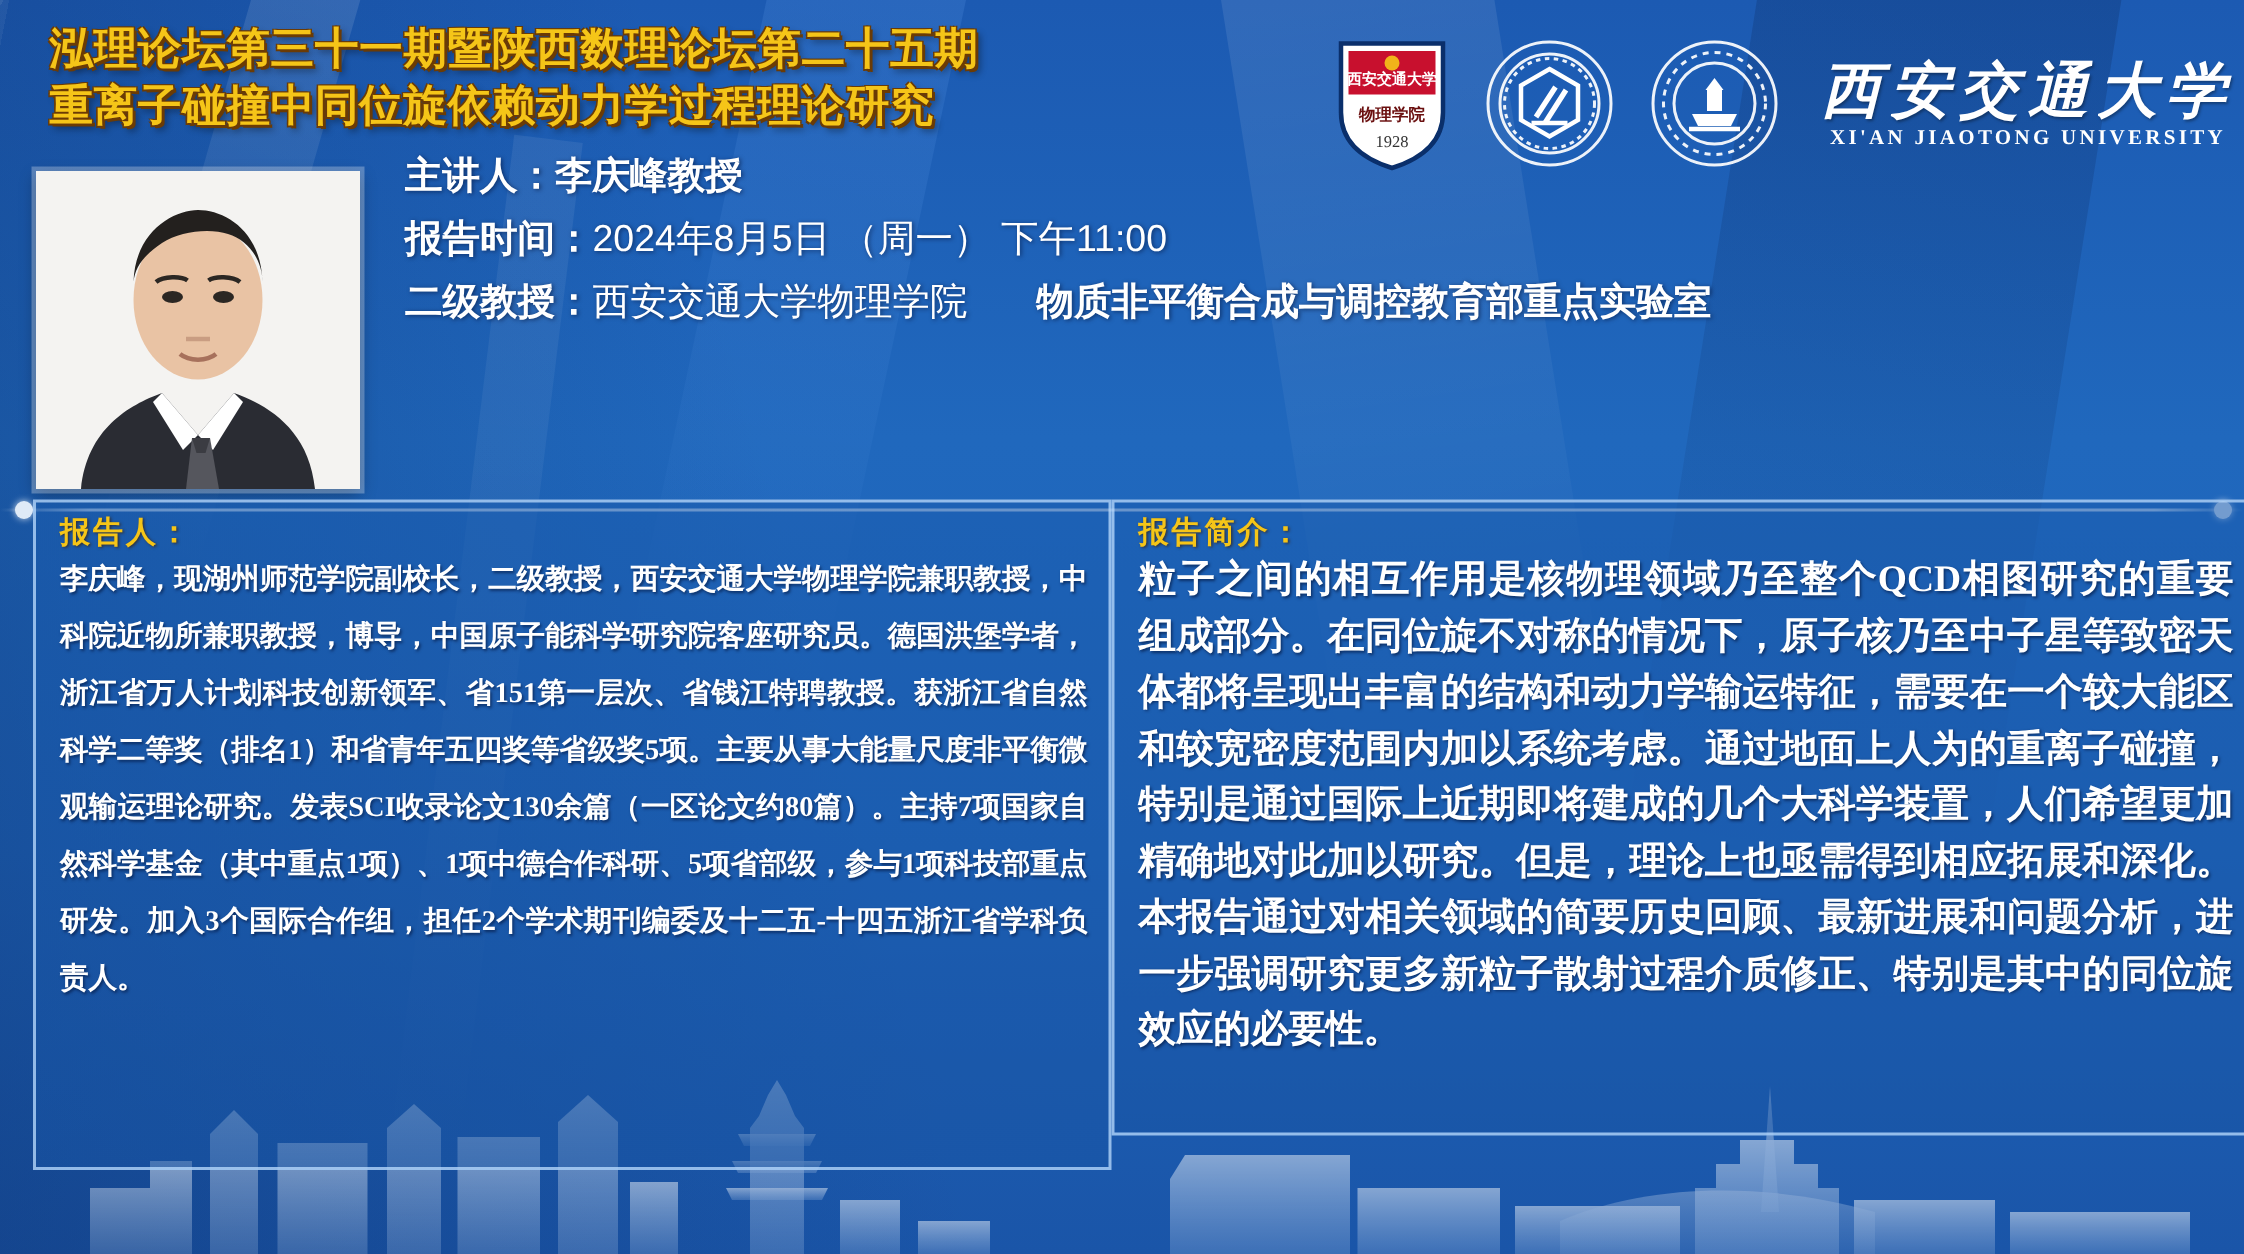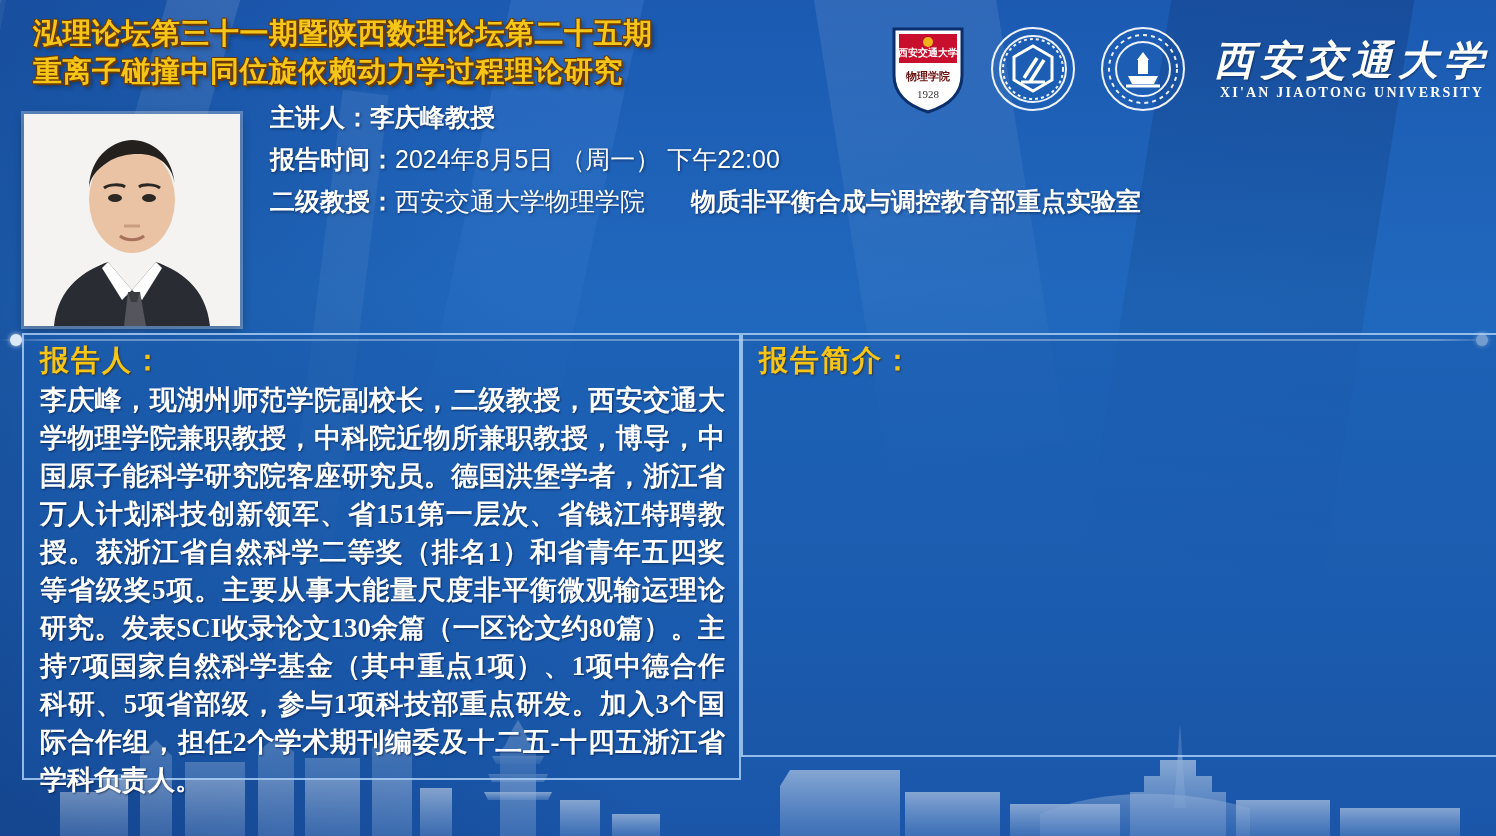--- a/index.html
+++ b/index.html
@@ -80,29 +80,29 @@
     position:absolute;top:333px;
     background:linear-gradient(180deg, rgba(26,92,175,.55), rgba(24,84,164,.55));
   }
   .panel.left{left:22px;width:715px;height:443px;
     border:2px solid rgba(190,222,255,.75);}
   .panel.right{left:741px;width:760px;height:420px;
     border-left:2px solid rgba(190,222,255,.75);
     border-top:2px solid rgba(190,222,255,.75);
     border-bottom:2px solid rgba(190,222,255,.75);}
   .panel-head{
-    font-size:29px;font-weight:bold;color:#f5c518;
+    font-size:20px;font-weight:bold;color:#f5c518;
     font-family:"Liberation Serif","DejaVu Serif",serif;
     letter-spacing:2px;margin:6px 0 0 16px;
     text-shadow:1px 1px 2px rgba(60,30,0,.7);
   }
   .panel-body{
     margin:0 14px 0 16px;color:#ffffff;
     font-family:"Liberation Serif","DejaVu Serif",serif;
-    font-size:27px;line-height:38px;font-weight:bold;
+    font-size:19px;line-height:38px;font-weight:bold;
     text-align:justify;text-justify:inter-character;
     text-shadow:1px 1px 2px rgba(0,15,50,.6);
   }
   .panel.right .panel-body{font-size:25px;line-height:37.5px;}
 
   
   .connector{position:absolute;left:0;top:334px;width:1496px;height:12px;}
   .connector .line{position:absolute;left:0;top:5px;width:1496px;height:2px;
     background:linear-gradient(90deg, rgba(255,255,255,.0) 0%, rgba(255,255,255,.75) 4%, rgba(255,255,255,.75) 96%, rgba(255,255,255,0) 100%);}
   .connector .dot{position:absolute;top:0;width:12px;height:12px;border-radius:50%;
@@ -220,35 +220,36 @@
       <path d="M104,178 L116,178 L122,212 L100,212 Z" fill="#55565d"></path>
       <path d="M104,178 L116,178 L113,188 L107,188 Z" fill="#3b3c42"></path>
     </svg>
   </div>
 
   <div class="info">
     <div class="row">
       <span class="lbl">主讲人：</span><span class="val">李庆峰教授</span>
     </div>
     <div class="row normal">
-      <span class="lbl">报告时间：</span><span class="val">2024年8月5日 （周一） 下午22:00</span>
+      <span class="lbl">报告时间：</span><span class="val">2024年8月5日 （周一） 下午11:00</span>
     </div>
     <div class="row normal">
       <span class="lbl">二级教授：</span><span class="val">西安交通大学物理学院</span><span class="val2">物质非平衡合成与调控教育部重点实验室</span>
     </div>
   </div>
 
   <div class="connector">
     <div class="line"></div>
     <div class="dot l"></div>
     <div class="dot r"></div>
   </div>
 
   <div class="panel left">
     <div class="panel-head">报告人：</div>
     <div class="panel-body">李庆峰，现湖州师范学院副校长，二级教授，西安交通大学物理学院兼职教授，中科院近物所兼职教授，博导，中国原子能科学研究院客座研究员。德国洪堡学者，浙江省万人计划科技创新领军、省151第一层次、省钱江特聘教授。获浙江省自然科学二等奖（排名1）和省青年五四奖等省级奖5项。主要从事大能量尺度非平衡微观输运理论研究。发表SCI收录论文130余篇（一区论文约80篇）。主持7项国家自然科学基金（其中重点1项）、1项中德合作科研、5项省部级，参与1项科技部重点研发。加入3个国际合作组，担任2个学术期刊编委及十二五-十四五浙江省学科负责人。</div>
   </div>
 
   <div class="panel right">
     <div class="panel-head">报告简介：</div>
+    <div class="panel-body">粒子之间的相互作用是核物理领域乃至整个QCD相图研究的重要组成部分。在同位旋不对称的情况下，原子核乃至中子星等致密天体都将呈现出丰富的结构和动力学输运特征，需要在一个较大能区和较宽密度范围内加以系统考虑。通过地面上人为的重离子碰撞，特别是通过国际上近期即将建成的几个大科学装置，人们希望更加精确地对此加以研究。但是，理论上也亟需得到相应拓展和深化。本报告通过对相关领域的简要历史回顾、最新进展和问题分析，进一步强调研究更多新粒子散射过程介质修正、特别是其中的同位旋效应的必要性。</div>
   </div>
 
 </div>
 
 </body></html>

